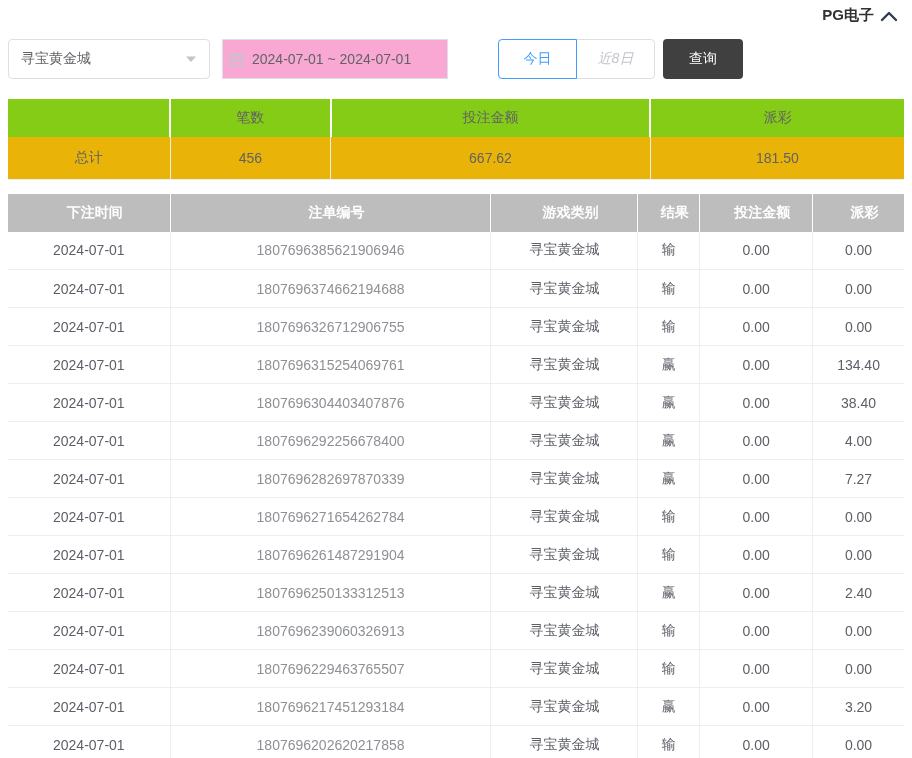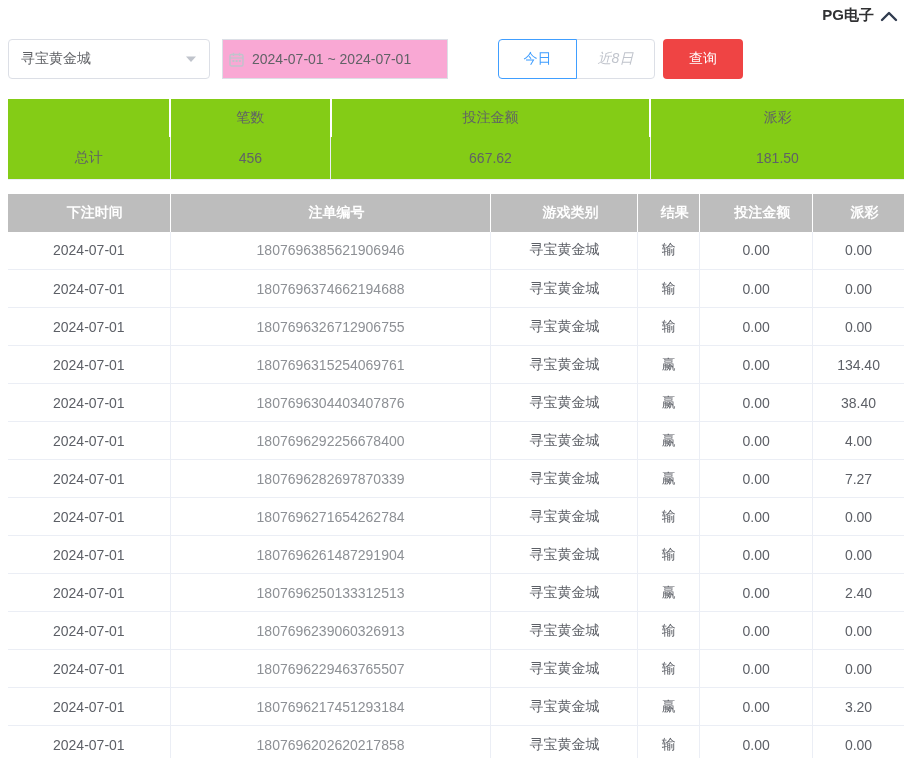--- a/index.html
+++ b/index.html
@@ -21,33 +21,33 @@
   .date-box { width:226px; height:40px; border:1px solid #dcdfe6; border-radius:0;
     display:flex; align-items:center; gap:8px; padding:0 6px; margin-left:12px;
     color:#606266; font-size:14px; cursor:text; background:#f9a8d4; }
   .btn-group { display:flex; margin-left:10px;padding-left:40px; }
   .btn-group button { height:40px; width:79px; background:#fff; border:1px solid #dcdfe6;
     font-size:14px; color:#c0c4cc; cursor:pointer; margin-left:-1px;
     font-family:"Liberation Sans", sans-serif; }
   .btn-group button:first-child { border-radius:4px 0 0 4px; margin-left:0; }
   .btn-group button:last-child { border-radius:0 4px 4px 0;font-style:italic; }
   .btn-group button.active { color:#409eff; border-color:#409eff; position:relative; z-index:1; }
-  .search-btn { height:40px; width:80px; margin-left:8px; background:#ef4444; color:#fff;
+  .search-btn { height:40px; width:80px; margin-left:8px; background:#404040; color:#fff;
     border:none; border-radius:4px; font-size:14px; cursor:pointer;
     font-family:"Liberation Sans", sans-serif; }
 
   
   table { width:100%; border-collapse:collapse; table-layout:fixed; font-size:14px; }
   td, th { text-align:center; font-weight:normal; overflow:hidden; white-space:nowrap; }
 
   .summary-table { margin-bottom:14px; }
   .summary-table th { background:#84cc16; color:#606266; height:38px;
     border-right:2px solid #fff; }
   .summary-table th:last-child { border-right:none; }
-  .summary-table td { height:42px; color:#606266; background:#84cc16;
+  .summary-table td { height:42px; color:#606266; background:#eab308;
     border-right:1px solid #ebeef5; border-bottom:1px solid #ebeef5; }
   .summary-table td:last-child { border-right:none; }
 
   .bet-table th { background:#bdbdbd; color:#fff; font-weight:bold; height:38px;
     border-right:1px solid #fff;padding-left:12px; }
   .bet-table th:last-child { border-right:none; }
   .bet-table td { height:38px; color:#5c5f66; background:#fff;
     border-right:1px solid #ebeef5; border-bottom:1px solid #ebeef5; }
   .bet-table td:last-child { border-right:none; }
   .bet-table td:nth-child(2) { color:#8d9095; }

